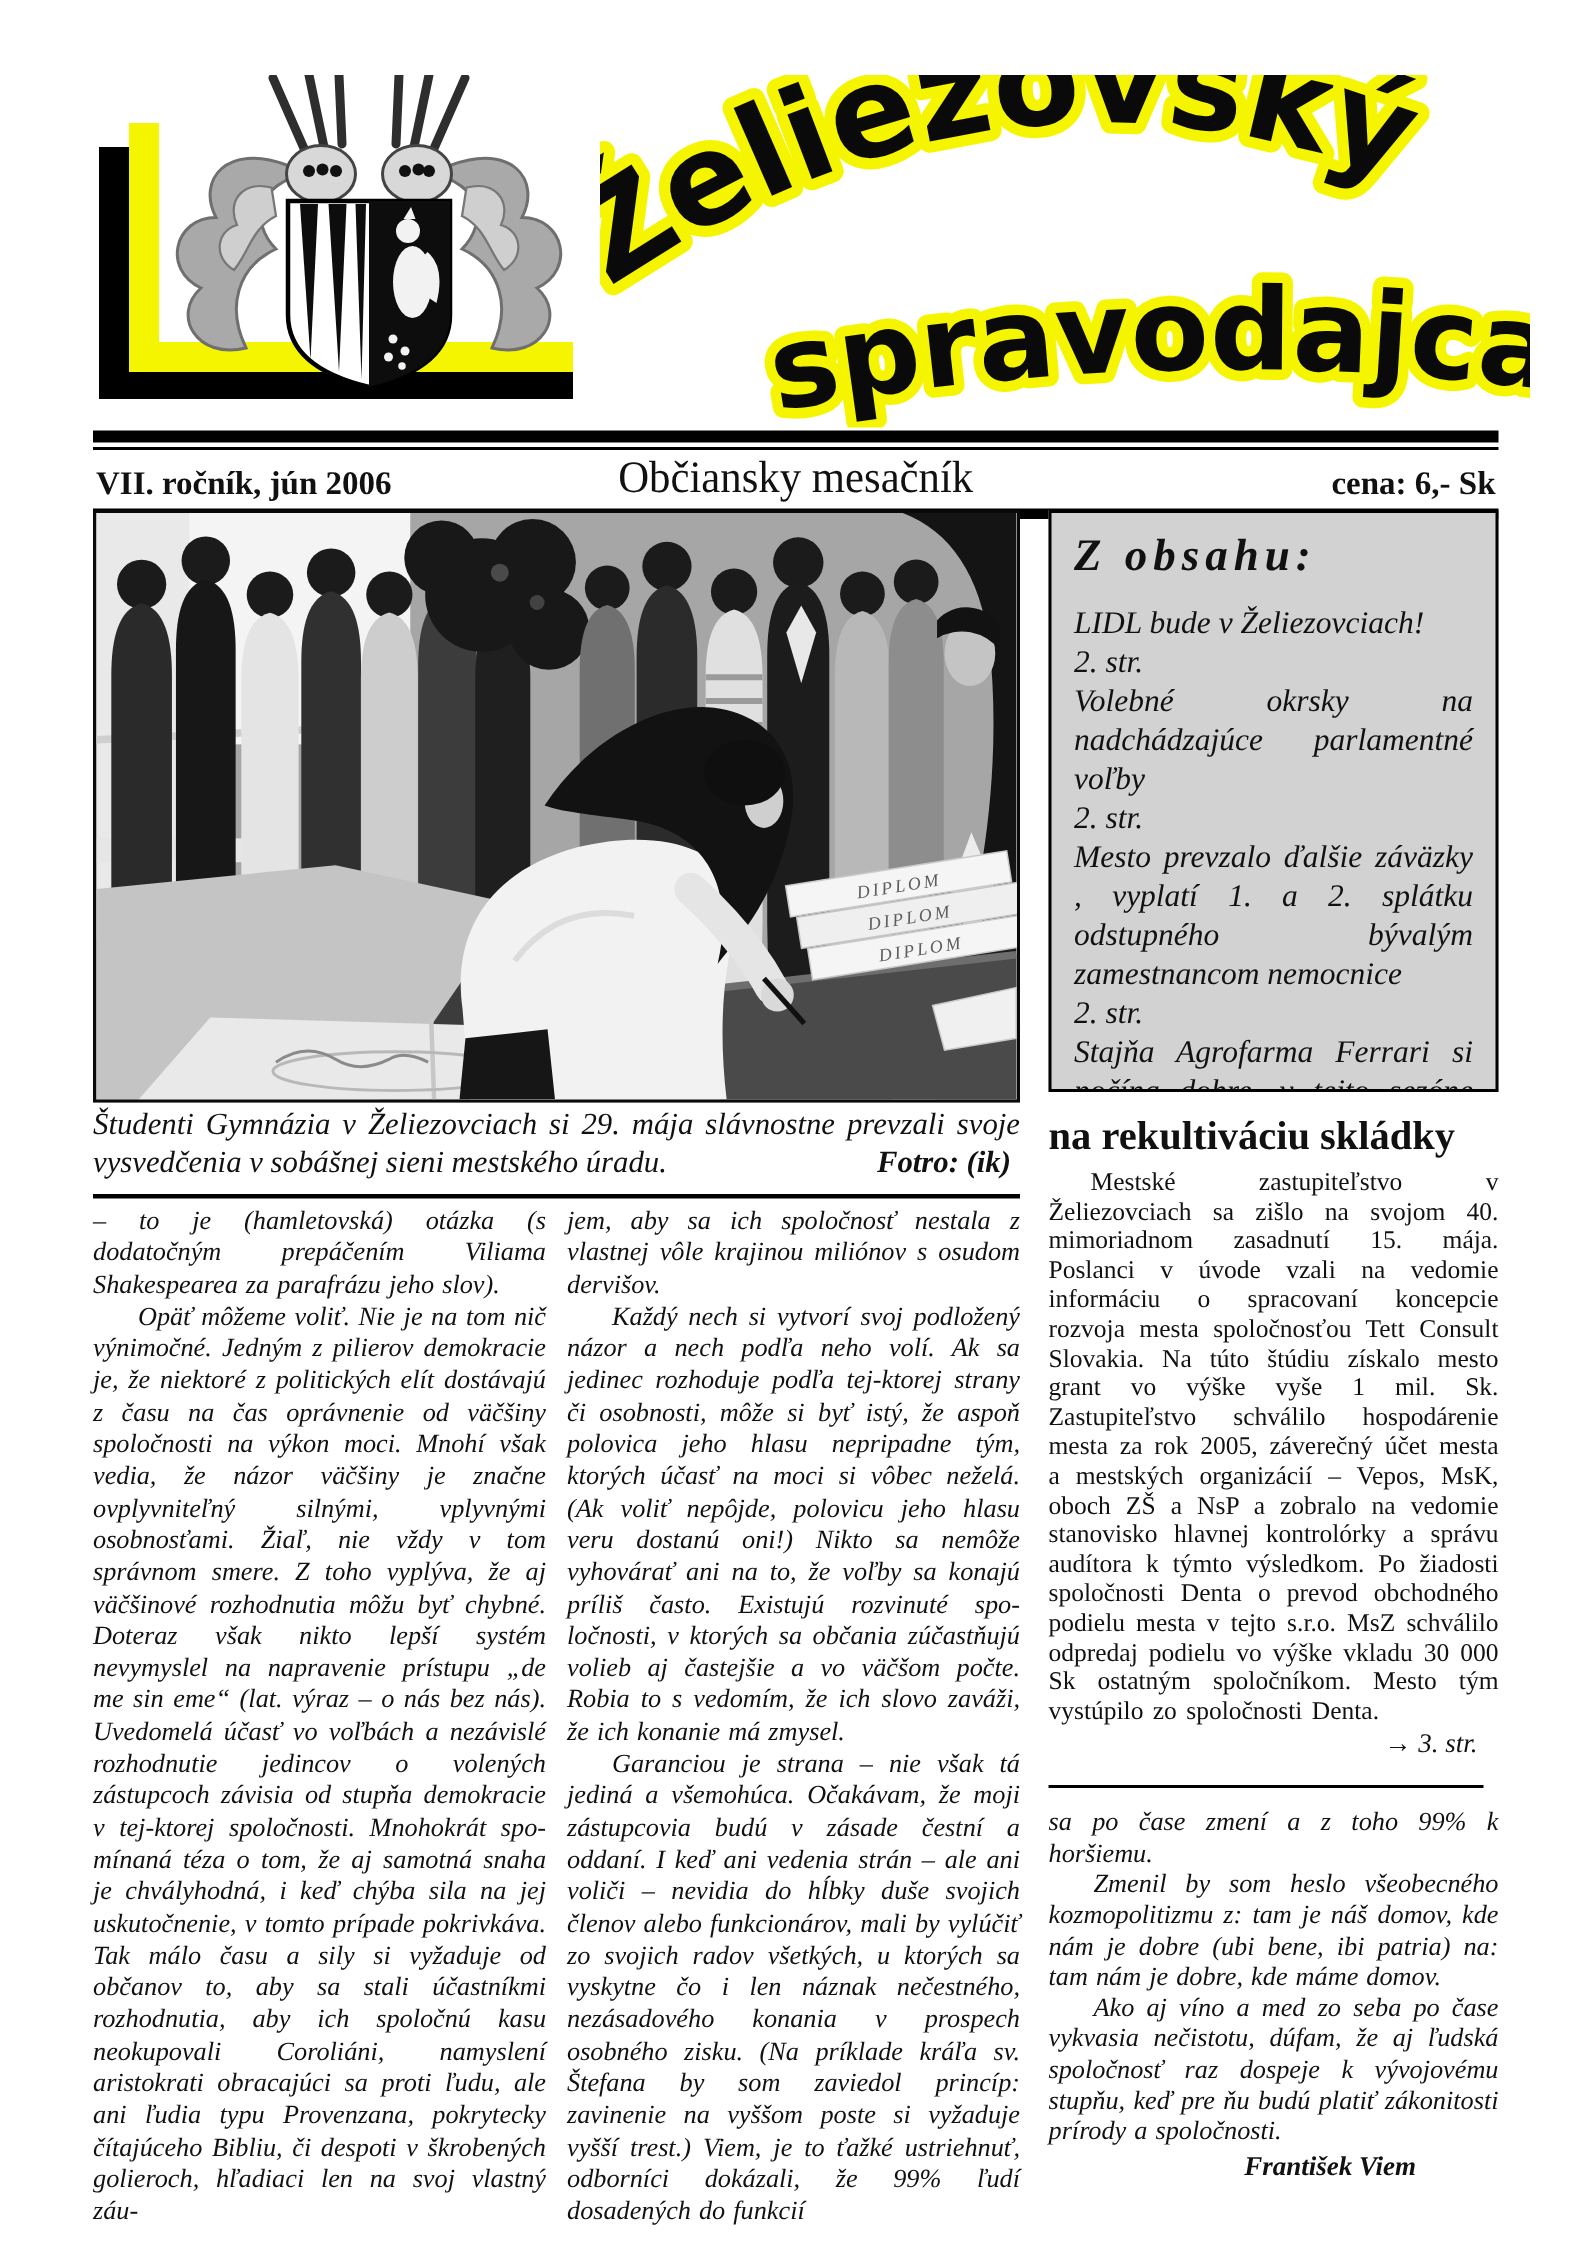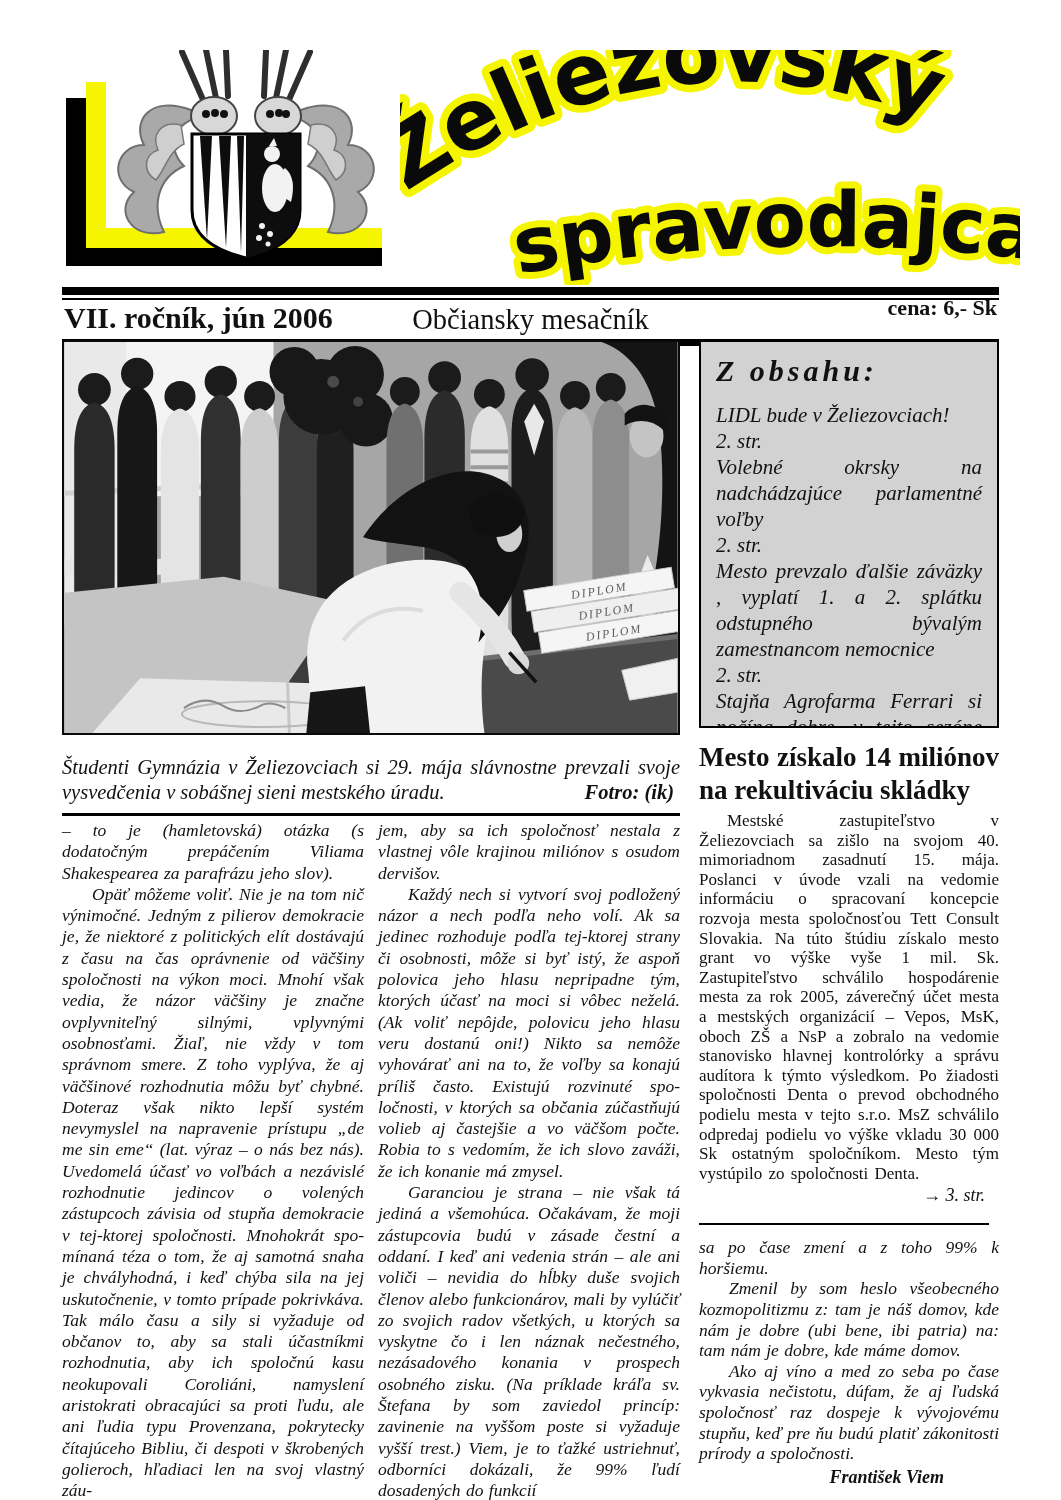--- a/index.html
+++ b/index.html
@@ -20,33 +20,33 @@
   .title-art text{font-family:"DejaVu Sans",sans-serif;font-weight:bold;fill:#0a0a0a;
       stroke:var(--accent_yellow,#f5f500);stroke-linejoin:round;paint-order:stroke;}
   .t1{font-size:84px;stroke-width:15px;}
   .t2{font-size:76px;stroke-width:14px;}
 
   
   .infobar{position:absolute;left:62px;top:287px;width:937px;}
   .rule-thick{height:8px;background:#000;}
   .rule-thin{height:2px;background:#000;margin-top:3px;}
   .info-row{position:relative;height:36px;margin-top:1px;}
-  .info-left{position:absolute;left:2px;bottom:2px;font-weight:bold;font-size:30px;}
+  .info-left{position:absolute;left:2px;bottom:2px;font-weight:bold;font-size:22px;}
   .info-center{position:absolute;left:0;right:0;bottom:1px;text-align:center;font-size:30px;transform:scaleX(.95);}
-  .info-right{position:absolute;right:2px;bottom:16px;font-weight:bold;font-size:22px;}
+  .info-right{position:absolute;right:2px;bottom:2px;font-weight:bold;font-size:22px;}
   .rule-bot{height:7px;background:#000;margin-top:2px;}
 
   
   .content{position:absolute;left:62px;top:340px;width:937px;display:flex;gap:19px;}
   .leftsec{width:618px;flex:0 0 618px;}
   .rightsec{flex:1;min-width:0;}
 
   
   .photo{width:614px;height:391px;border:2px solid #0a0a0a;background:#a6a6a6;overflow:hidden;margin:0;}
-  .caption{position:relative;margin-top:20px;font-style:italic;font-size:20.5px;line-height:25px;text-align:justify;padding-right:0;}
+  .caption{position:relative;margin-top:3px;font-style:italic;font-size:20.5px;line-height:25px;text-align:justify;padding-right:0;}
   .credit{position:absolute;right:6px;bottom:0;font-weight:bold;font-style:italic;}
   .hrule{height:3px;background:#000;margin:8px 0 4px;}
   h1{margin:2px 0 12px;font-size:32px;line-height:38px;font-weight:bold;letter-spacing:.5px;}
 
   .cols{display:flex;gap:14px;}
   .col{width:302px;font-style:italic;font-size:17.5px;line-height:21.3px;text-align:justify;word-spacing:1px;}
   .col p{margin:0;text-indent:30px;}
   .col p.noindent{text-indent:0;}
 
   
@@ -275,21 +275,20 @@
           <div class="ci-page">2. str.</div>
         </div>
         <div class="ci ci4">
           <p>Stajňa Agrofarma Ferrari si počína dobre, v tejto sezóne chýba už len víťazstvo</p>
 
         </div>
       </div>
 
       <article class="article2">
         <h3>
-          <span class="h3l1">Mesto získalo 14 miliónov</span>
           <span class="h3l2">na rekultiváciu skládky</span>
         </h3>
         <p class="a2body">Mestské zastupiteľstvo v Želiezovciach sa zišlo na svojom 40. mimoriadnom za­sadnutí 15. mája. Poslanci v úvode vzali na vedomie informáciu o spracovaní koncepcie rozvoja mesta spoločnosťou Tett Consult Slovakia. Na túto štúdiu získalo mesto grant vo výške vyše 1 mil. Sk. Zastupiteľstvo schválilo hospodárenie mesta za rok 2005, záverečný účet mesta a mestských organizá­cií – Vepos, MsK, oboch ZŠ a NsP a zobralo na vedomie stanovisko hlavnej kontrolórky a správu audítora k týmto výsledkom. Po žiadosti spoločnosti Denta o prevod ob­chodného podielu mesta v tejto s.r.o. MsZ schválilo odpredaj podielu vo výške vkladu 30 000 Sk ostatným spoločníkom. Mesto tým vystúpilo zo spoločnosti Denta.</p>
         <div class="jump">→ 3. str.</div>
         <div class="hrule2"></div>
         <div class="cont">
           <p class="noindent">sa po čase zmení a z toho 99% k horšiemu.</p>
           <p>Zmenil by som heslo všeobecného koz­mopolitizmu z: tam je náš domov, kde nám je dobre (ubi bene, ibi patria) na: tam nám je dobre, kde máme domov.</p>
           <p>Ako aj víno a med zo seba po čase vy­kvasia nečistotu, dúfam, že aj ľudská spo­ločnosť raz dospeje k vývojovému stupňu, keď pre ňu budú platiť zákonitosti prírody a spoločnosti.</p>
         </div>

